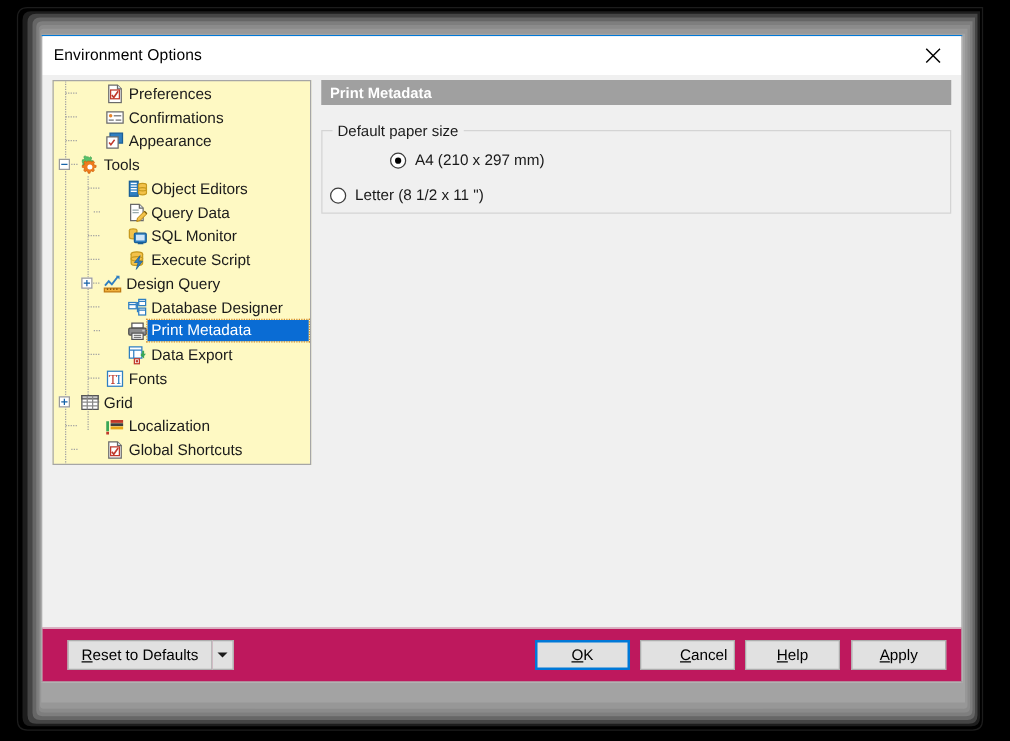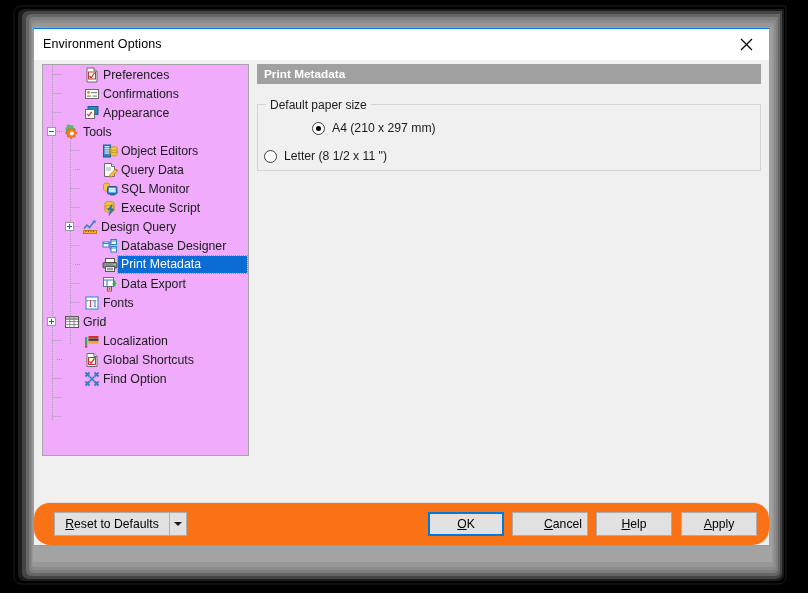--- a/index.html
+++ b/index.html
@@ -53,22 +53,22 @@
   #body {
     flex: 1 1 auto;
     position: relative;
     background: #f0f0f0;
   }
 
   
   #tree-panel {
     position: absolute;
     left: 8px; top: 4px;
-    width: 207px; height: 392px;
-    background: #f0abfc;
+    width: 207px; height: 308px;
+    background: #fef9c3;
     border: 1px solid #a6a6a6;
     box-sizing: border-box;
     overflow: hidden;
   }
   .tree-row {
     position: relative;
     height: 19px;
     display: flex;
     align-items: center;
     white-space: nowrap;
@@ -166,22 +166,21 @@
     border-radius: 50%;
     background: #000000;
   }
 
   
   #footer {
     flex: 0 0 auto;
     height: 42px;
     border-top: 1px solid #dfdfdf;
     position: relative;
-    background: #f97316;
-    border-radius: 16px;
+    background: #be185d;
   }
   .btn {
     position: absolute;
     top: 9px;
     height: 24px;
     background: #e1e1e1;
     border: 1px solid #adadad;
     box-sizing: border-box;
     font-size: 12.2px;
     color: #000000;

